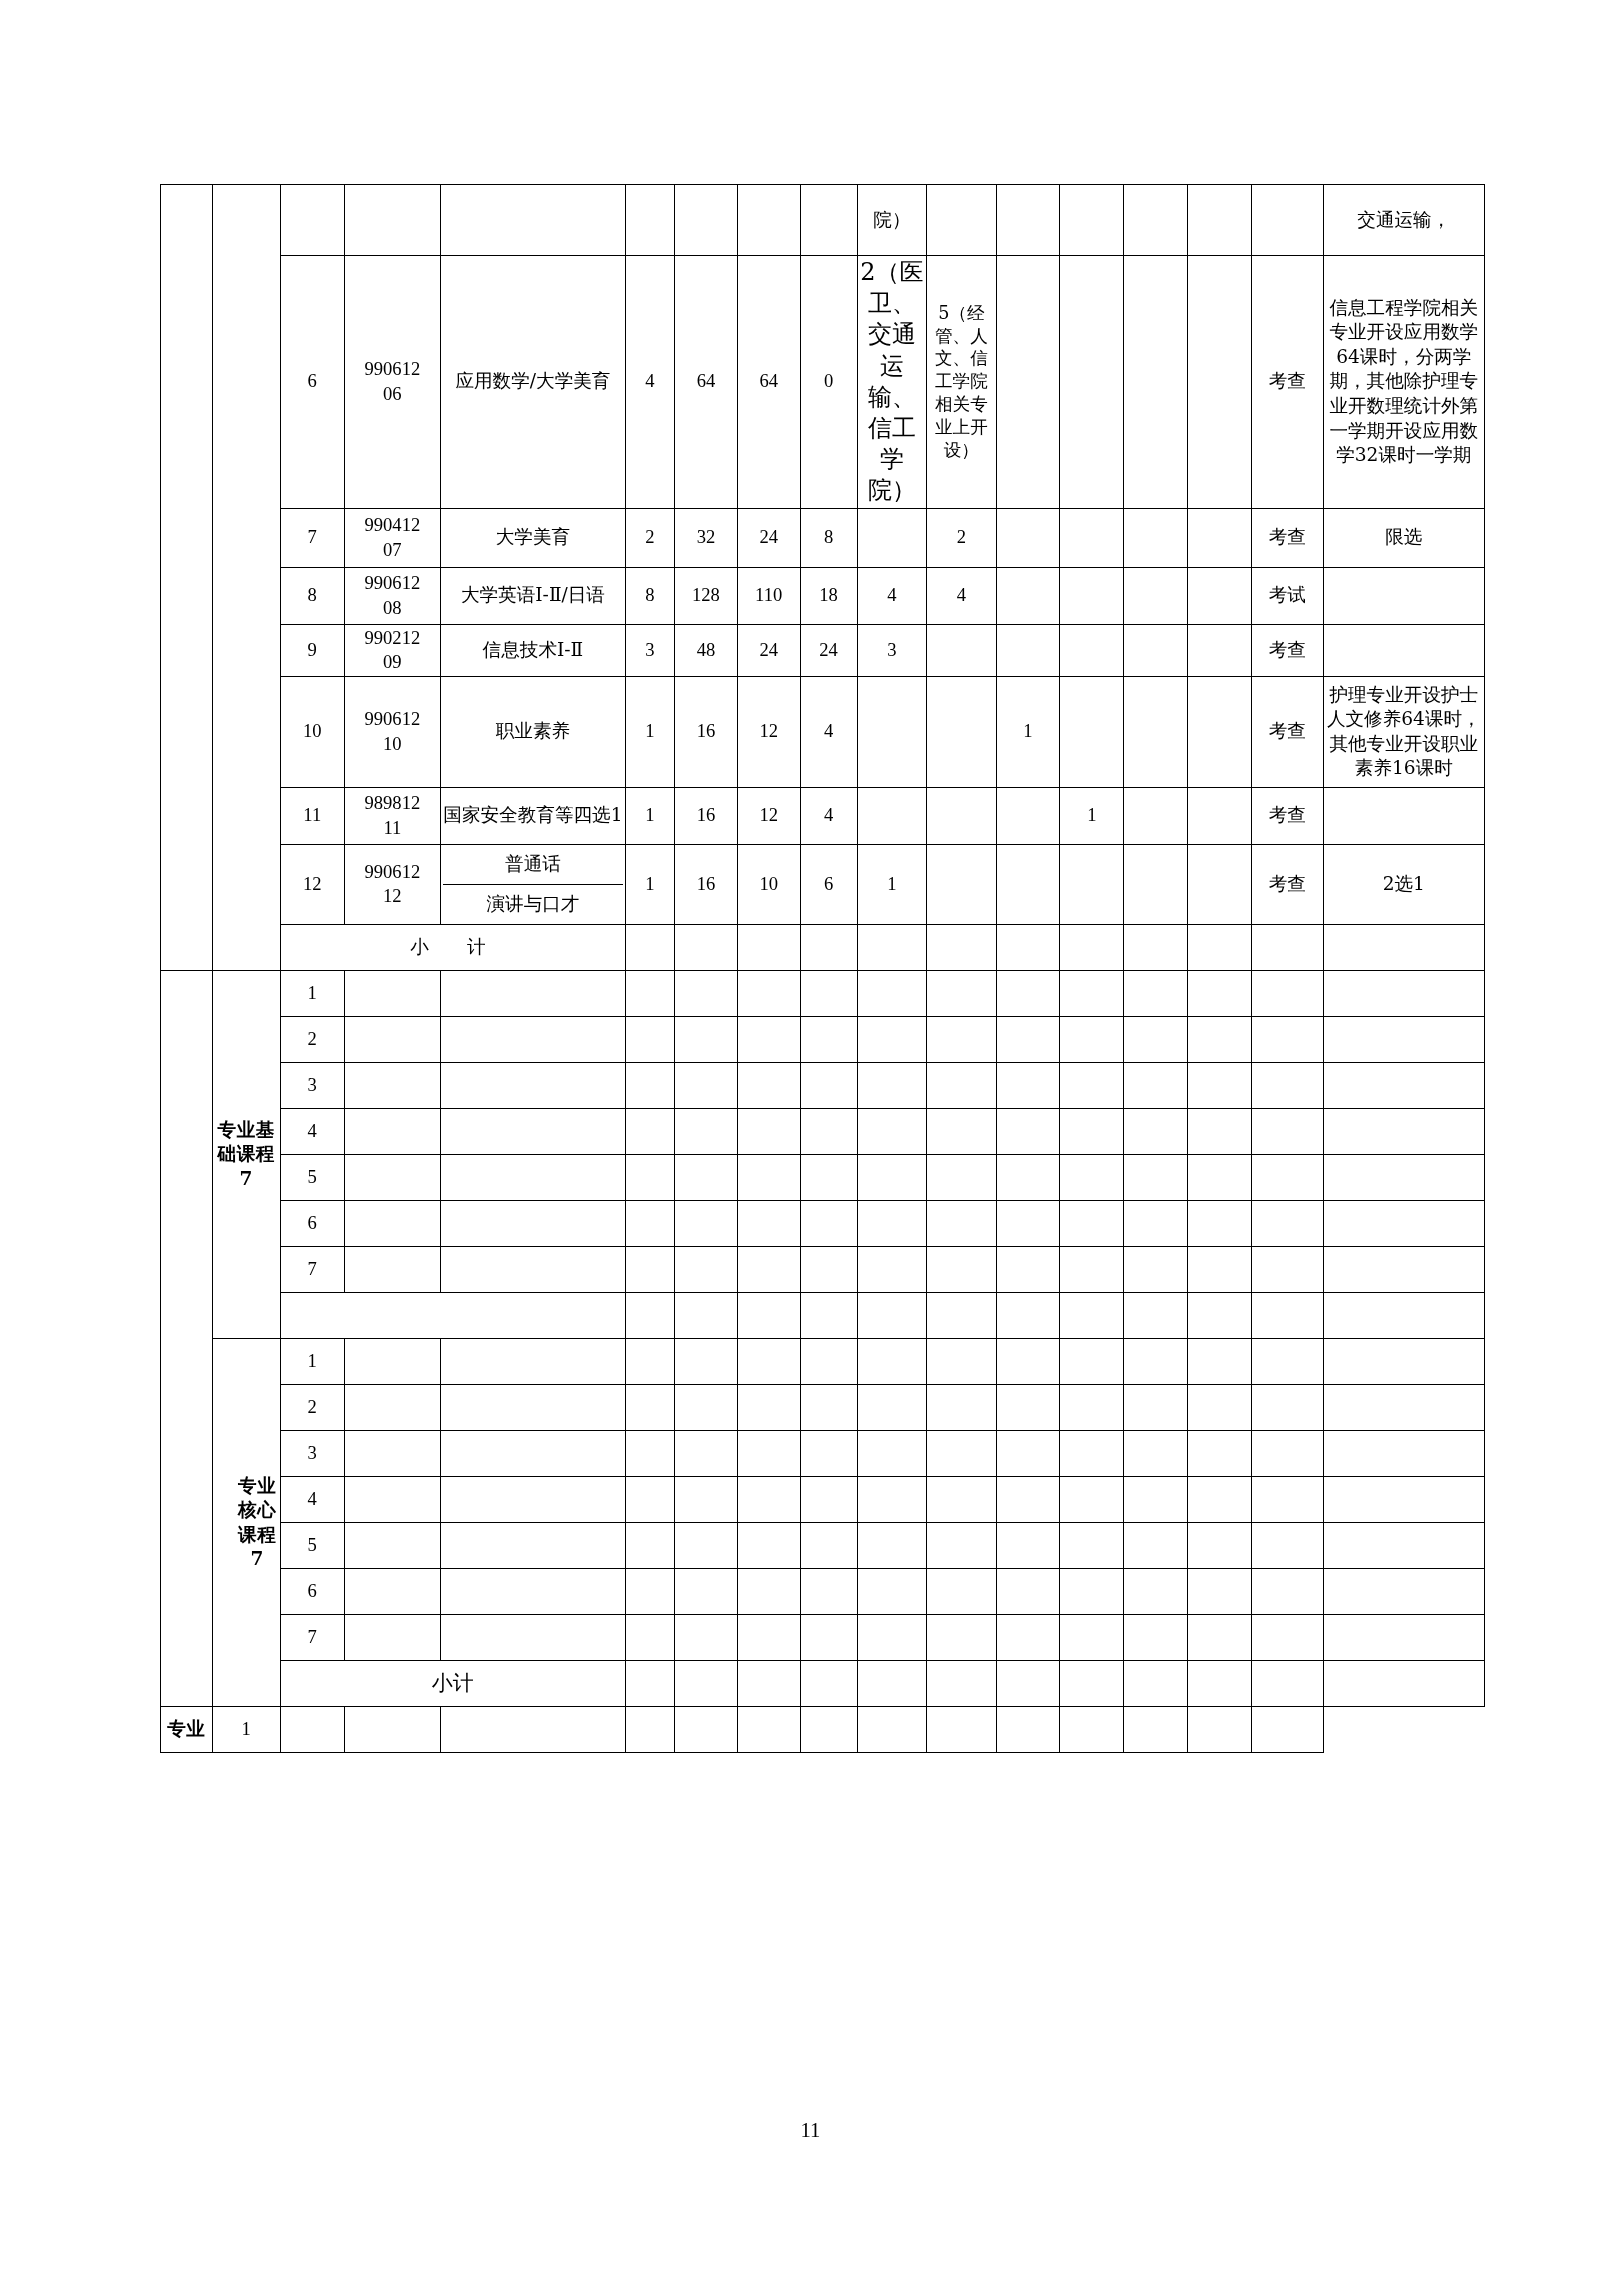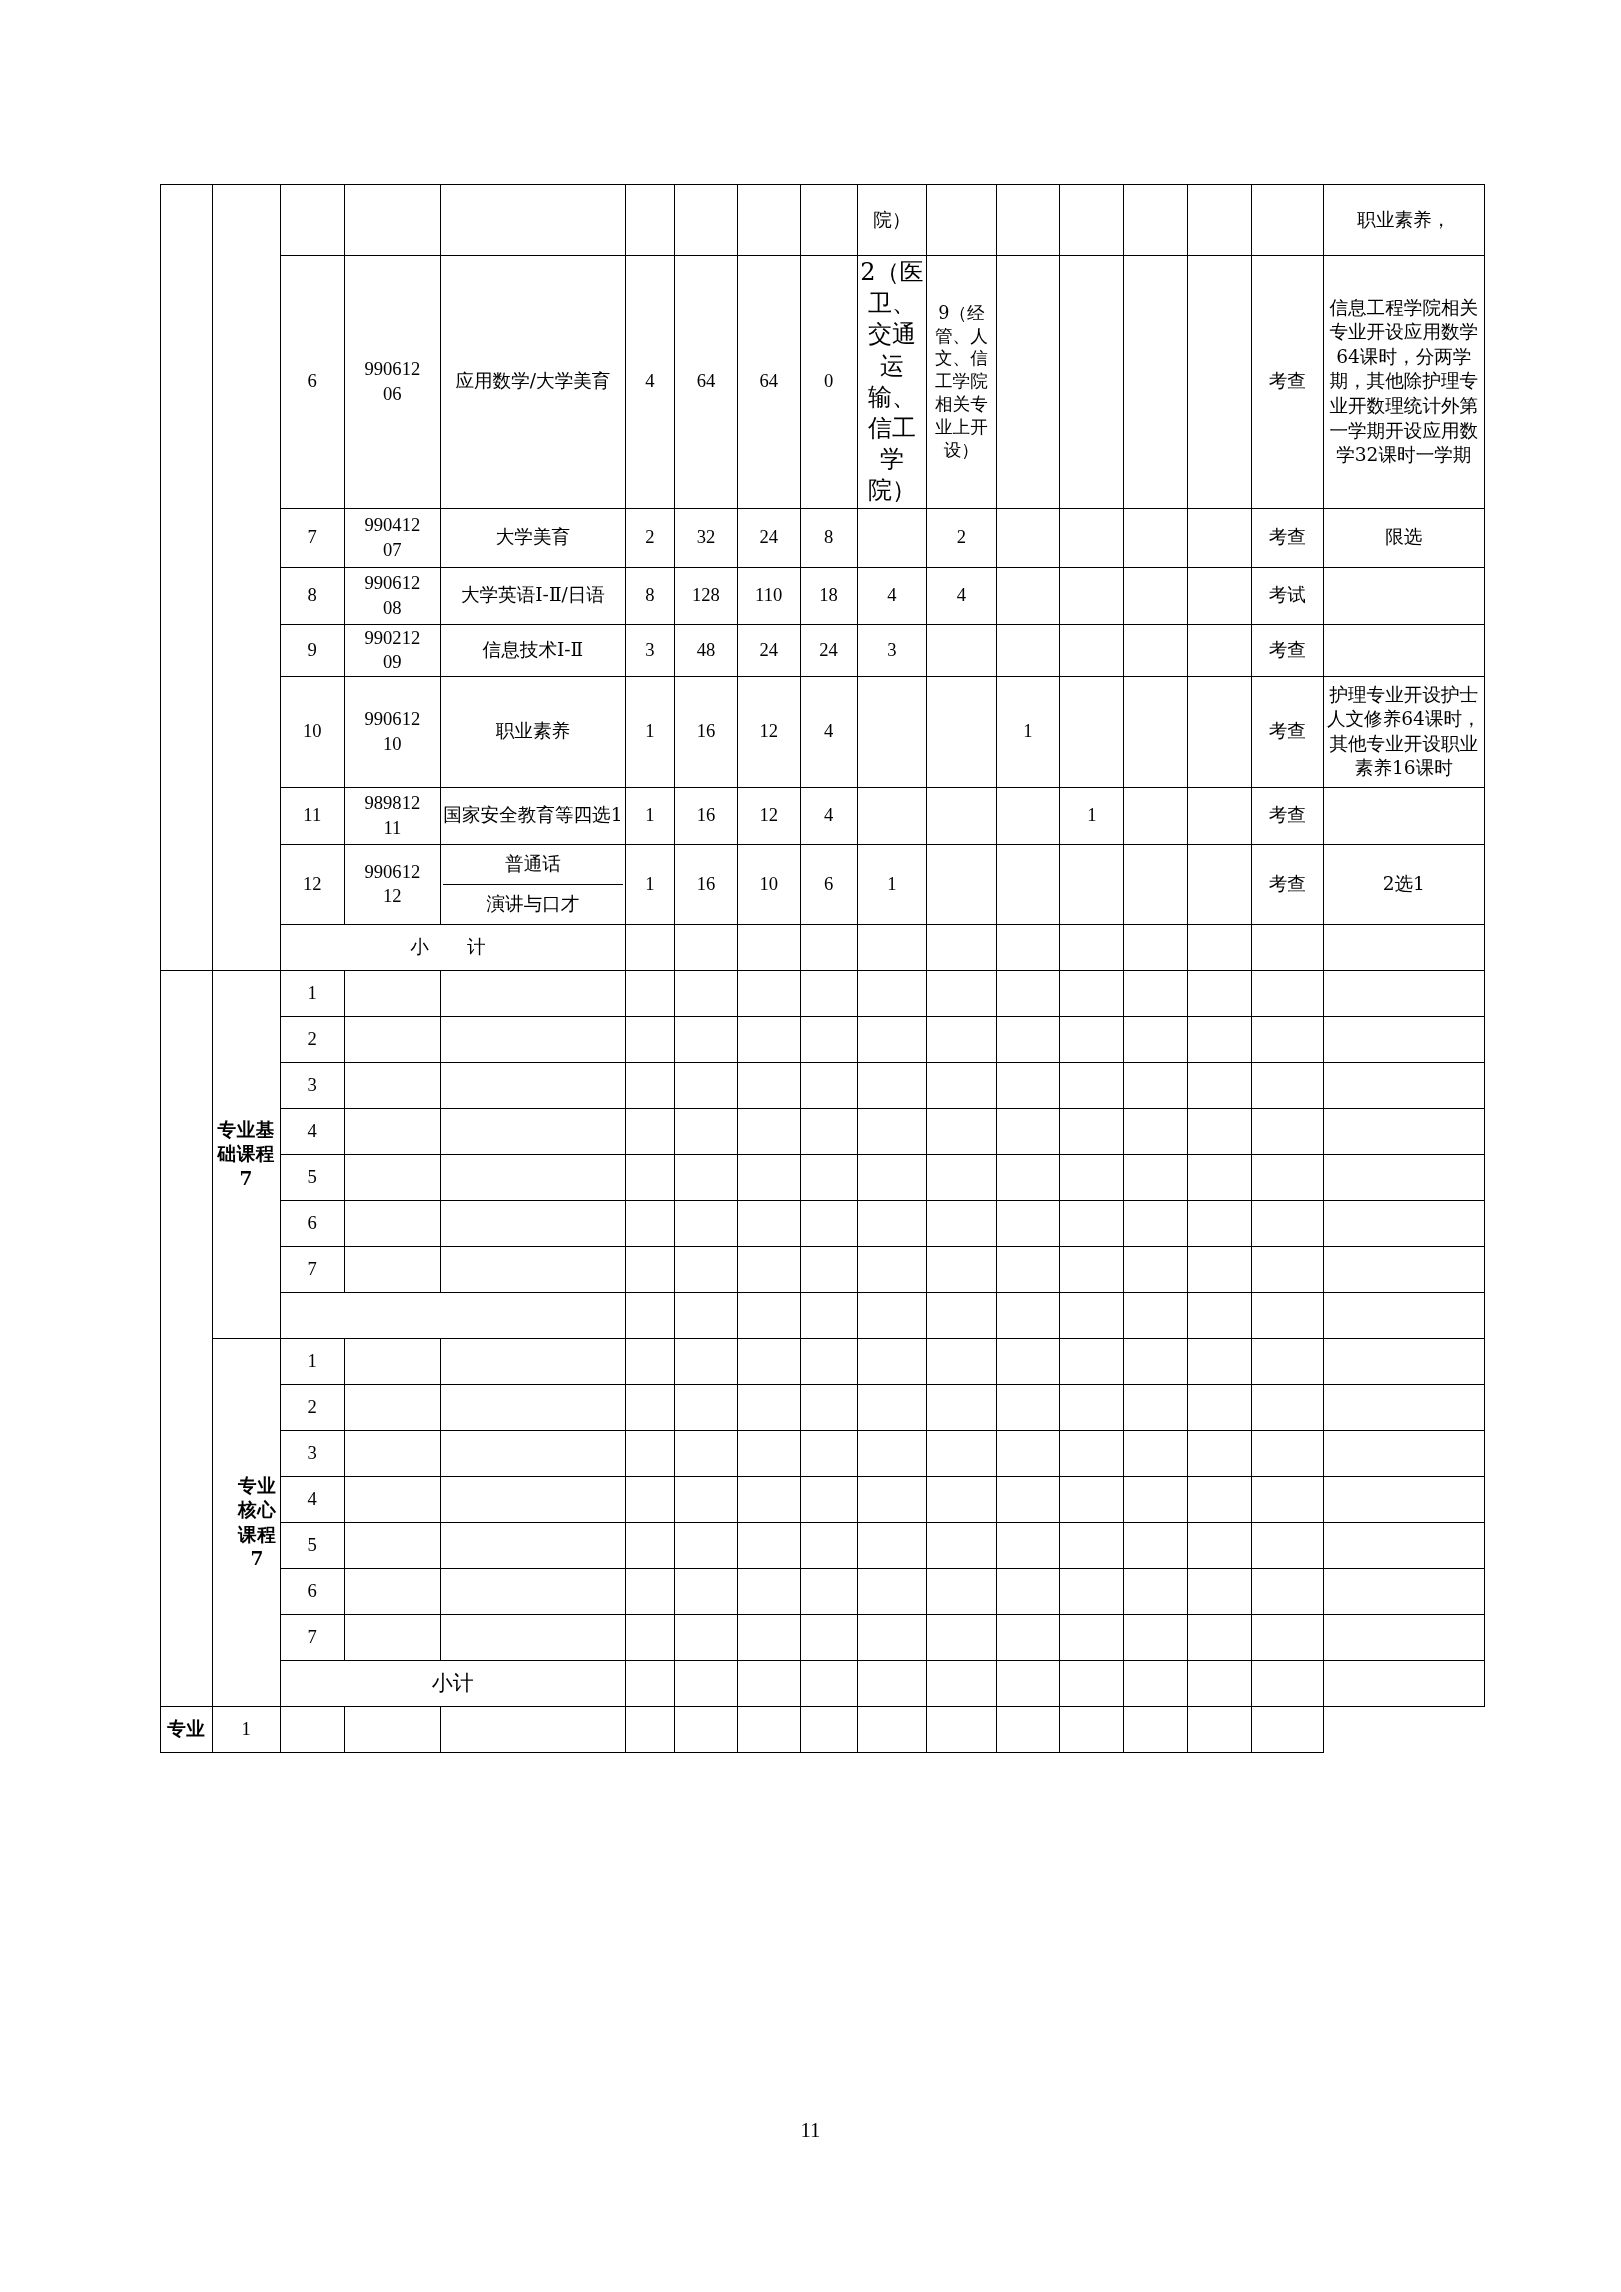--- a/index.html
+++ b/index.html
@@ -148,34 +148,34 @@
         <td class="blank"></td>
         <td class="blank"></td>
         <td class="blank"></td>
         <td class="cn topcell">院）</td>
         <td class="blank"></td>
         <td class="blank"></td>
         <td class="blank"></td>
         <td class="blank"></td>
         <td class="blank"></td>
         <td class="blank"></td>
-        <td class="cn rem-first">职业素养，</td>
+        <td class="cn rem-first">交通运输，</td>
       </tr>
 
       <tr style="height:192px">
         <td class="num">6</td>
         <td class="num" style="white-space:pre-line">990612
 06</td>
         <td class="cn">应用数学/大学美育</td>
         <td class="num">4</td>
         <td class="num">64</td>
         <td class="num">64</td>
         <td class="num">0</td>
         <td class="cn" style="font-size:24px;line-height:1.3">2（医卫、交通运输、信工学院）</td>
-        <td class="cn" style="font-size:17.6px;line-height:1.3">9（经管、人文、信工学院相关专业上开设）</td>
+        <td class="cn" style="font-size:17.6px;line-height:1.3">5（经管、人文、信工学院相关专业上开设）</td>
         <td></td>
         <td></td>
         <td></td>
         <td></td>
         <td class="cn">考查</td>
         <td class="cn small-rem">信息工程学院相关专业开设应用数学64课时，分两学期，其他除护理专业开数理统计外第一学期开设应用数学32课时一学期</td>
       </tr>
 
       <tr style="height:59px">
         <td class="num">7</td>

